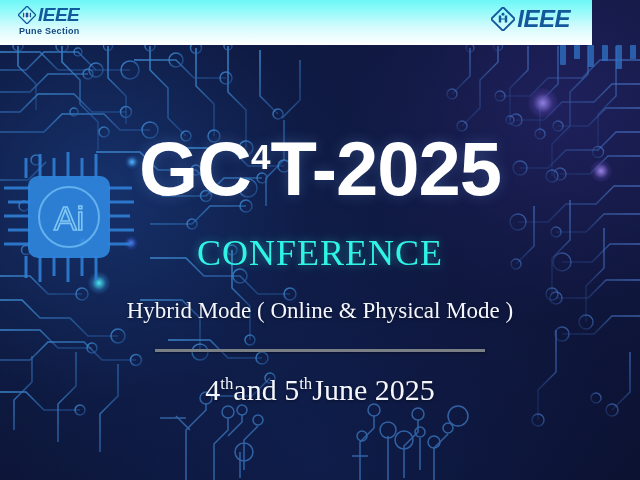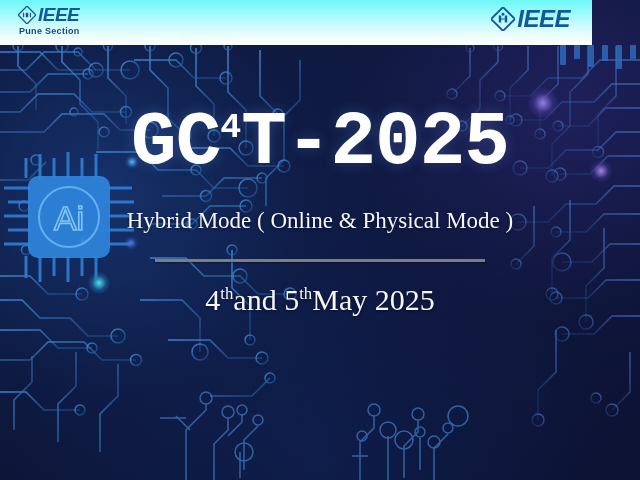--- a/index.html
+++ b/index.html
@@ -47,23 +47,23 @@
   .glow.g2{left:125px;top:155px;width:14px;height:14px;background:radial-gradient(circle,#53b8ff 0%,rgba(40,110,200,0.3) 50%,rgba(20,60,120,0) 78%);}
   .glow.g3{left:124px;top:236px;width:14px;height:14px;background:radial-gradient(circle,#4b7ff0 0%,rgba(40,80,190,0.3) 50%,rgba(20,50,120,0) 78%);}
   .glow.g4{left:528px;top:88px;width:30px;height:30px;background:radial-gradient(circle,#8f7fe0 0%,rgba(92,70,180,0.35) 45%,rgba(40,34,100,0) 76%);}
   .glow.g5{left:590px;top:160px;width:22px;height:22px;background:radial-gradient(circle,#9b84e8 0%,rgba(88,66,170,0.3) 48%,rgba(40,34,100,0) 78%);}
   .glow.g6{left:78px;top:236px;width:10px;height:10px;background:radial-gradient(circle,#7fe3ff 0%,rgba(40,110,200,0.25) 55%,rgba(20,60,120,0) 80%);}
 
   
   .content{position:absolute;left:0;top:45px;width:640px;height:435px;z-index:20;
            display:flex;flex-direction:column;align-items:center;}
   .title{
-    font-family:Liberation Mono, monospace;
+    font-family:Liberation Sans, sans-serif;
     font-weight:bold;font-size:76px;color:#ffffff;line-height:1;
-    margin-top:60px;letter-spacing:-1px;white-space:nowrap;
+    margin-top:86px;letter-spacing:-1px;white-space:nowrap;
     text-shadow:0 0 14px rgba(120,180,255,0.25);
   }
   .title sup{font-size:0.46em;vertical-align:super;font-weight:bold;letter-spacing:0;}
   .conference{
     font-family:"Liberation Serif",serif;
     font-size:36px;color:#2ff4e6;line-height:1;margin-top:28px;
     letter-spacing:1px;white-space:nowrap;
     text-shadow:0 0 10px rgba(47,244,230,0.45);
   }
   .hybrid{
@@ -343,22 +343,23 @@
         <span class="ieee-word">IEEE</span>
       </div>
     </div>
   </div>
 
   <div class="content">
     <div class="title">
       <span>GC</span><sup>4</sup><span>T-2025</span>
     </div>
 
+    <div class="conference">CONFERENCE</div>
 
     <div class="hybrid">Hybrid Mode ( Online &amp; Physical Mode )</div>
 
     <div class="rule"></div>
 
     <div class="dateline">
-      <span>4</span><sup>th</sup><span>and </span><span>5</span><sup>th</sup><span>May 2025</span>
+      <span>4</span><sup>th</sup><span>and </span><span>5</span><sup>th</sup><span>June 2025</span>
     </div>
   </div>
 </div>
 
 </body></html>

